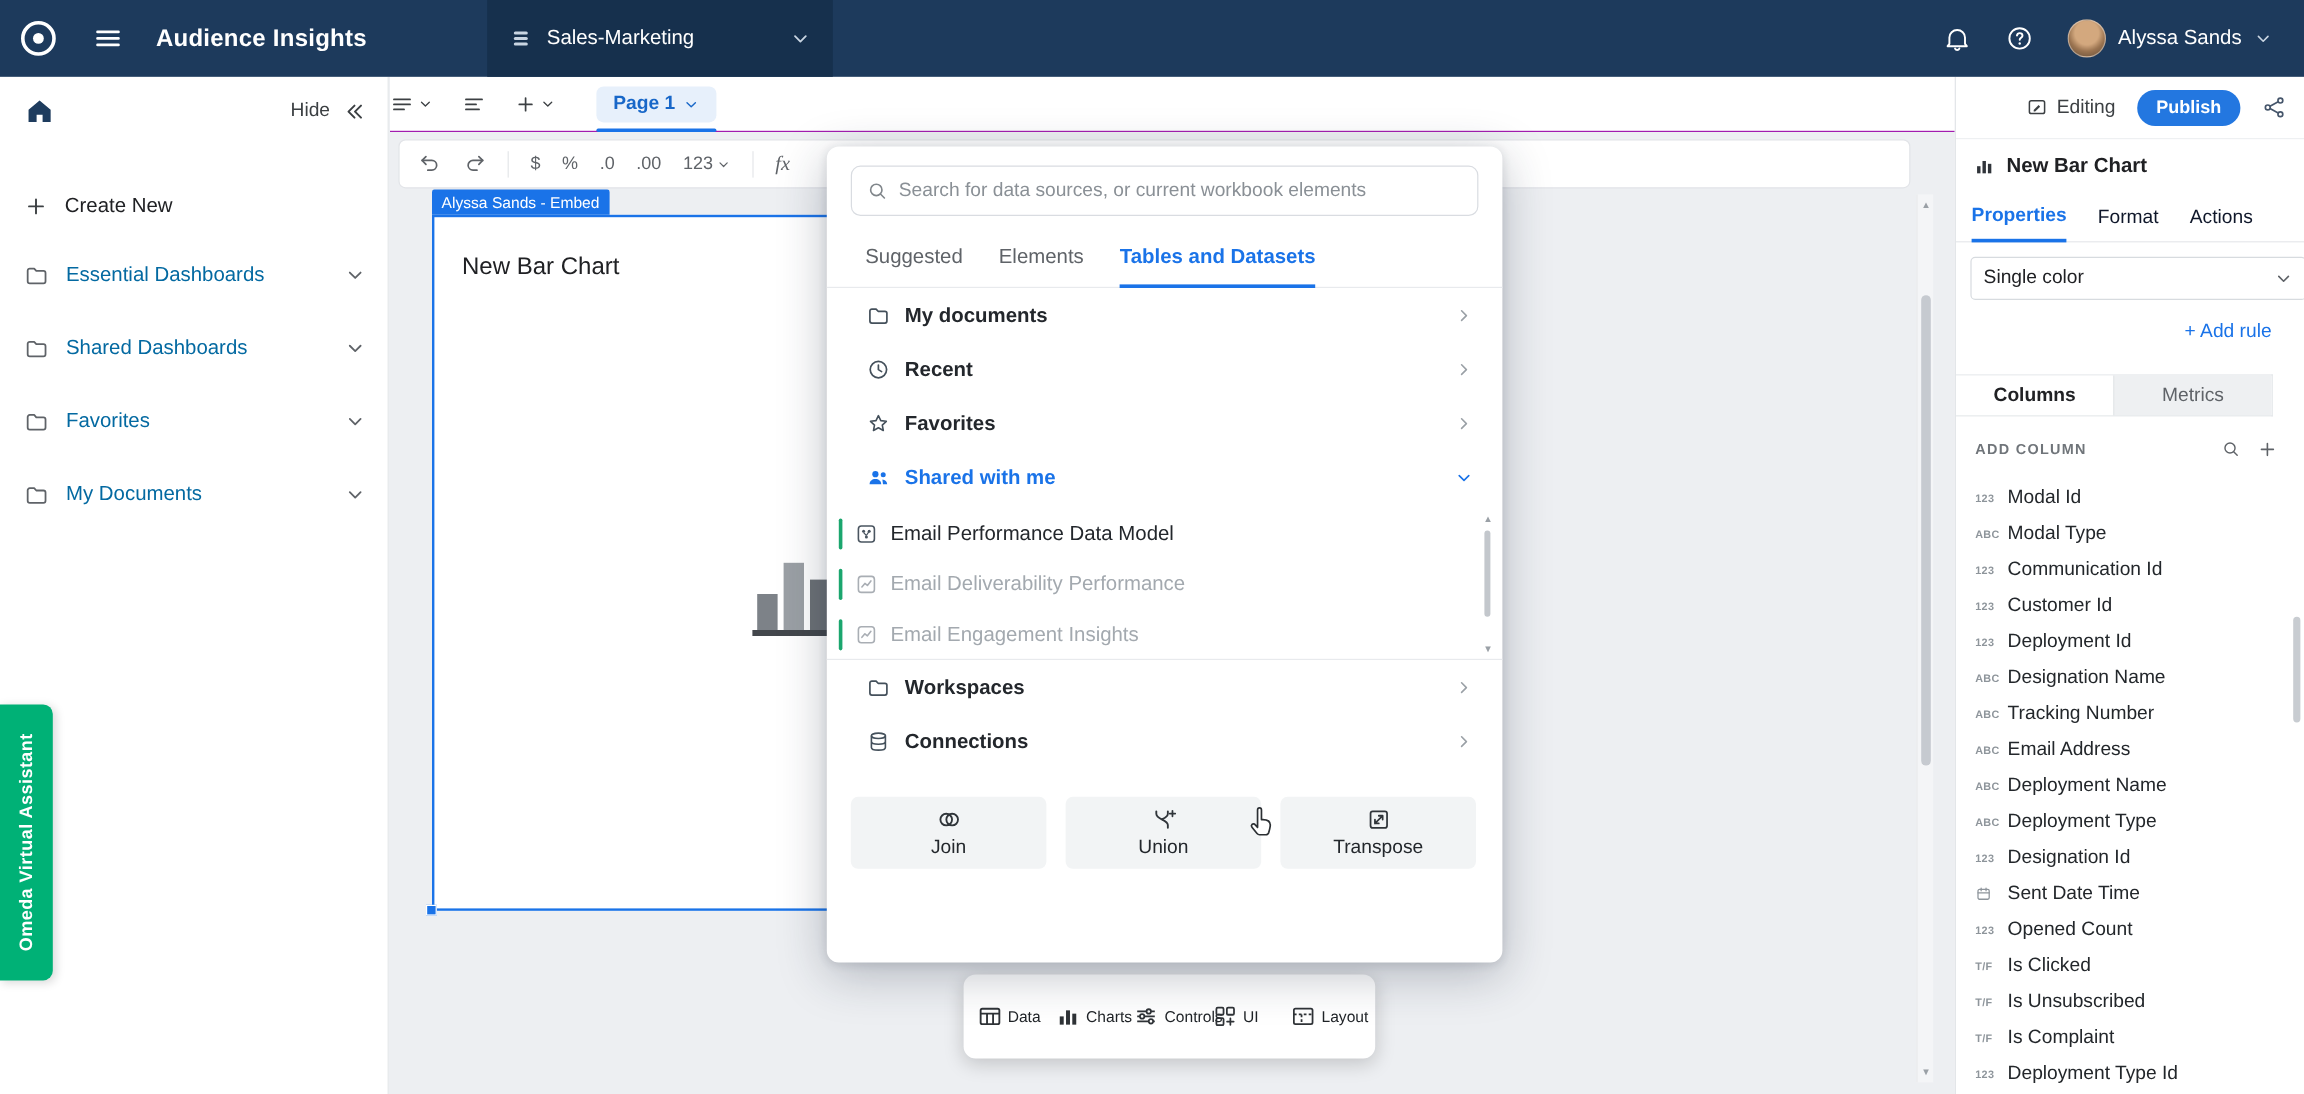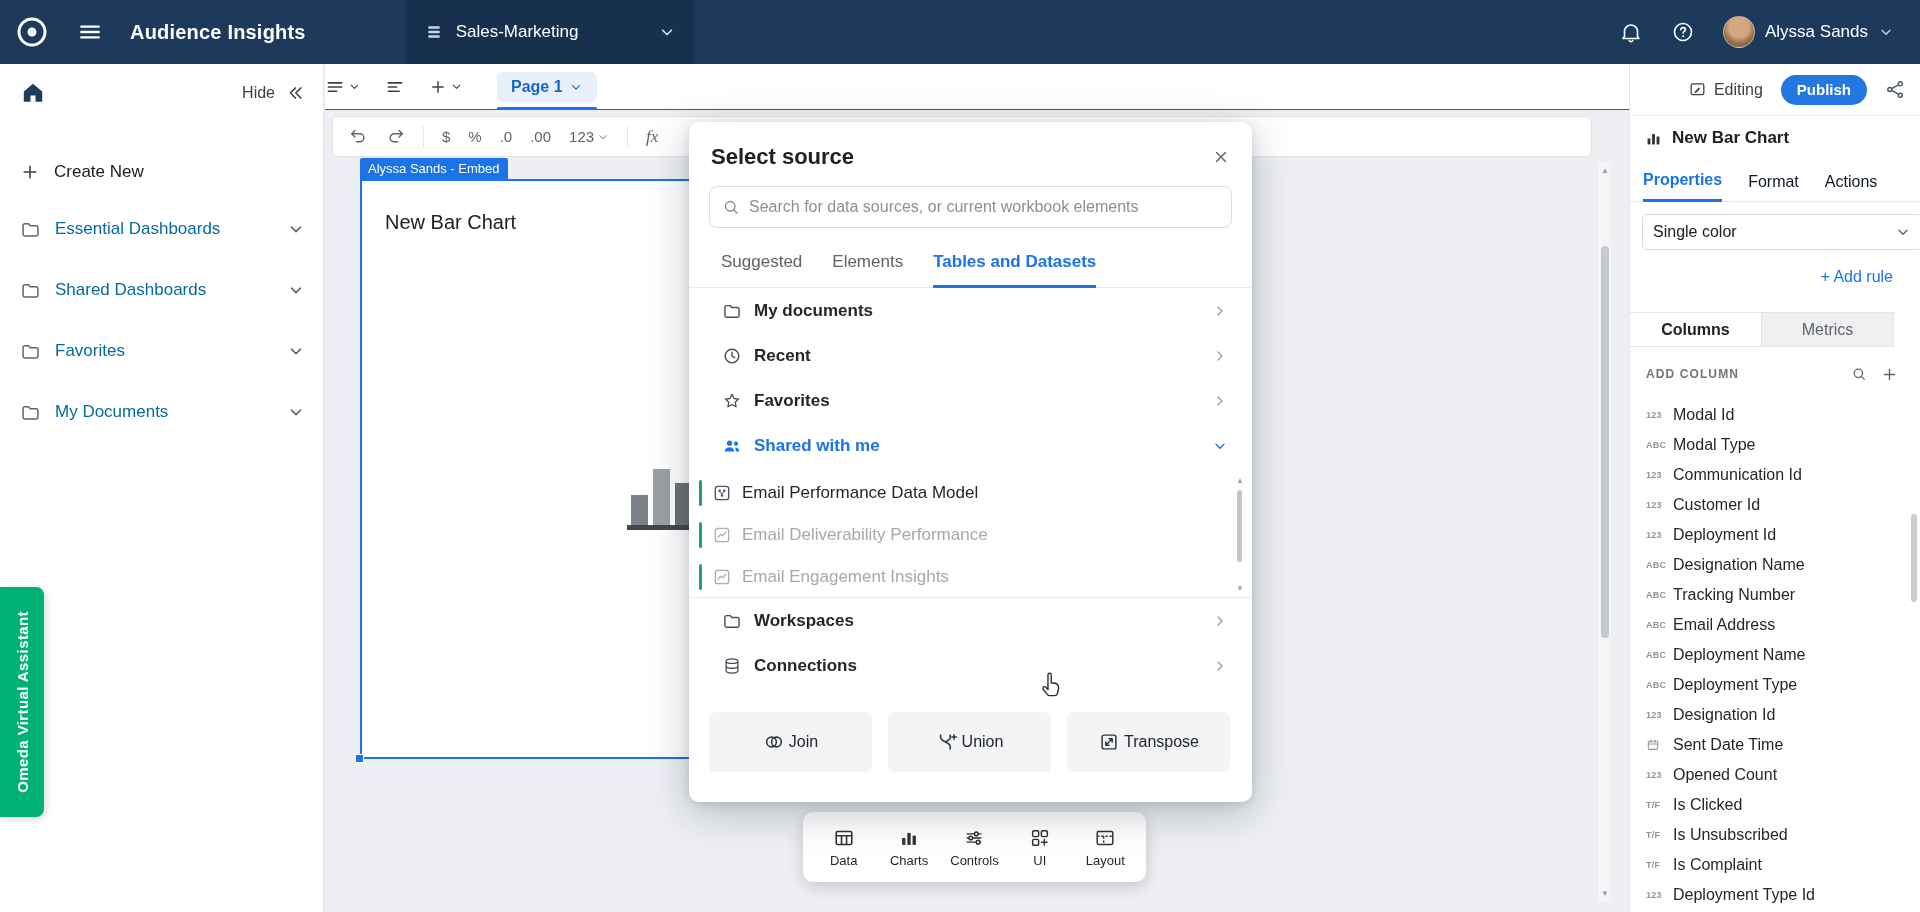--- a/index.html
+++ b/index.html
@@ -60,21 +60,21 @@
   .mini .bar:nth-child(3){background:#6c7176}
   .mini .base{width:76px;height:5px;background:#43474c}
   .handle{position:absolute;left:30px;top:690px;width:9px;height:9px;background:#1a73e8;border:1px solid #fff;z-index:2;cursor:nwse-resize}
 
   .cscroll{position:absolute;left:1272px;top:98px;width:14px;height:740px;background:#f4f5f7;border-left:1px solid #e8eaec}
   .cscroll .arr{position:absolute;left:0;width:14px;text-align:center;font-size:8px;color:#9aa0a6;cursor:pointer}
   .cscroll .thumb{position:absolute;left:3px;top:84px;width:8px;height:392px;background:#c6cad0;border-radius:4px;cursor:grab}
 
   
   .dock{position:absolute;left:478px;top:748px;width:343px;height:70px;background:#fff;border-radius:10px;box-shadow:0 4px 16px rgba(0,0,0,.18);display:flex;align-items:center;justify-content:space-around;padding:0 8px;z-index:20}
-  .dock-item{display:flex;flex-direction:column;align-items:center;gap:4px;width:60px;cursor:pointer}
+  .dock-item{display:flex;align-items:center;gap:4px;width:60px;cursor:pointer}
   .dock-item .ic{color:#2f3337}
   .dock-item .lbl{font-size:13px;color:#1f2327}
 
   
   .modal{position:absolute;left:689px;top:122px;width:563px;height:680px;background:#fff;border-radius:10px;box-shadow:0 10px 40px rgba(30,40,60,.28),0 2px 8px rgba(30,40,60,.12);z-index:30}
   .m-head{display:flex;align-items:center;padding:22px 22px 0}
   .m-title{font-size:22px;font-weight:700;color:#202124}
   .m-close{margin-left:auto;color:#5f6368;cursor:pointer}
   .m-search{margin:16px 20px 0;height:42px;border:1px solid #d9dce1;border-radius:8px;display:flex;align-items:center;gap:9px;padding:0 12px}
   .m-search .ic{color:#80868b}
@@ -94,21 +94,21 @@
   .gbar{width:3px;height:26px;border-radius:2px;background:#1ba66e;flex:none}
   .m-subrow .lbl{font-size:17px;color:#23272c}
   .m-subrow .ic{color:#4a5560}
   .m-subrow.dis{cursor:default}
   .m-subrow.dis .lbl{color:#a3a9af}
   .m-subrow.dis .ic{color:#a9aeb4}
   .m-vscroll{position:absolute;right:6px;top:2px;bottom:2px;width:12px}
   .m-vscroll .arr{position:absolute;left:0;width:12px;text-align:center;font-size:8px;color:#9aa0a6;cursor:pointer}
   .m-vscroll .thumb{position:absolute;left:3px;top:16px;width:5px;height:72px;background:#c3c7cc;border-radius:3px;cursor:grab}
   .m-actions{display:flex;gap:16px;padding:24px 20px 0}
-  .m-action{width:163px;height:60px;background:#f2f4f5;border-radius:6px;display:flex;flex-direction:row;align-items:center;justify-content:center;gap:4px;cursor:pointer}
+  .m-action{width:163px;height:60px;background:#f2f4f5;border-radius:6px;display:flex;flex-direction:column;align-items:center;justify-content:center;gap:4px;cursor:pointer}
   .m-action .ic{color:#30353a}
   .m-action .lbl{font-size:16px;color:#23272c}
 
   
   .rpanel{position:absolute;left:1629px;top:64px;width:291px;height:848px;background:#fff;border-left:1px solid #e3e6e9}
   .rp-top{position:absolute;left:0;top:0;right:0;height:52px;display:flex;align-items:center;justify-content:flex-end;gap:18px;padding-right:14px;border-bottom:1px solid #eef0f2}
   .rp-edit{display:flex;align-items:center;gap:7px;color:#3c4043;font-size:16px;cursor:pointer}
   .rp-publish{height:30px;border-radius:15px;background:#2377e0;color:#fff;font-size:15px;font-weight:600;display:flex;align-items:center;padding:0 16px;cursor:pointer}
   .rp-share{color:#46566b;cursor:pointer}
   .rp-header{position:absolute;left:14px;top:64px;display:flex;align-items:center;gap:9px}
@@ -678,28 +678,20 @@
       </div>
   </div>
   <div class="rp-scroll"></div>
 </aside>
 
 <div class="assistant">
   <span>Omeda Virtual Assistant</span>
 </div>
 
 <div class="modal">
-  <div class="m-head">
-    <div class="m-title">Select source</div>
-    <span class="ic m-close">
-        <svg width="18" height="18">
-          <use href="#s-close"></use>
-        </svg>
-      </span>
-  </div>
   <div class="m-search">
     <span class="ic">
         <svg width="18" height="18">
           <use href="#s-search"></use>
         </svg>
       </span>
     <input type="text" placeholder="Search for data sources, or current workbook elements" style="">
   </div>
   <div class="m-tabs">
     <div class="m-tab">Suggested</div>

